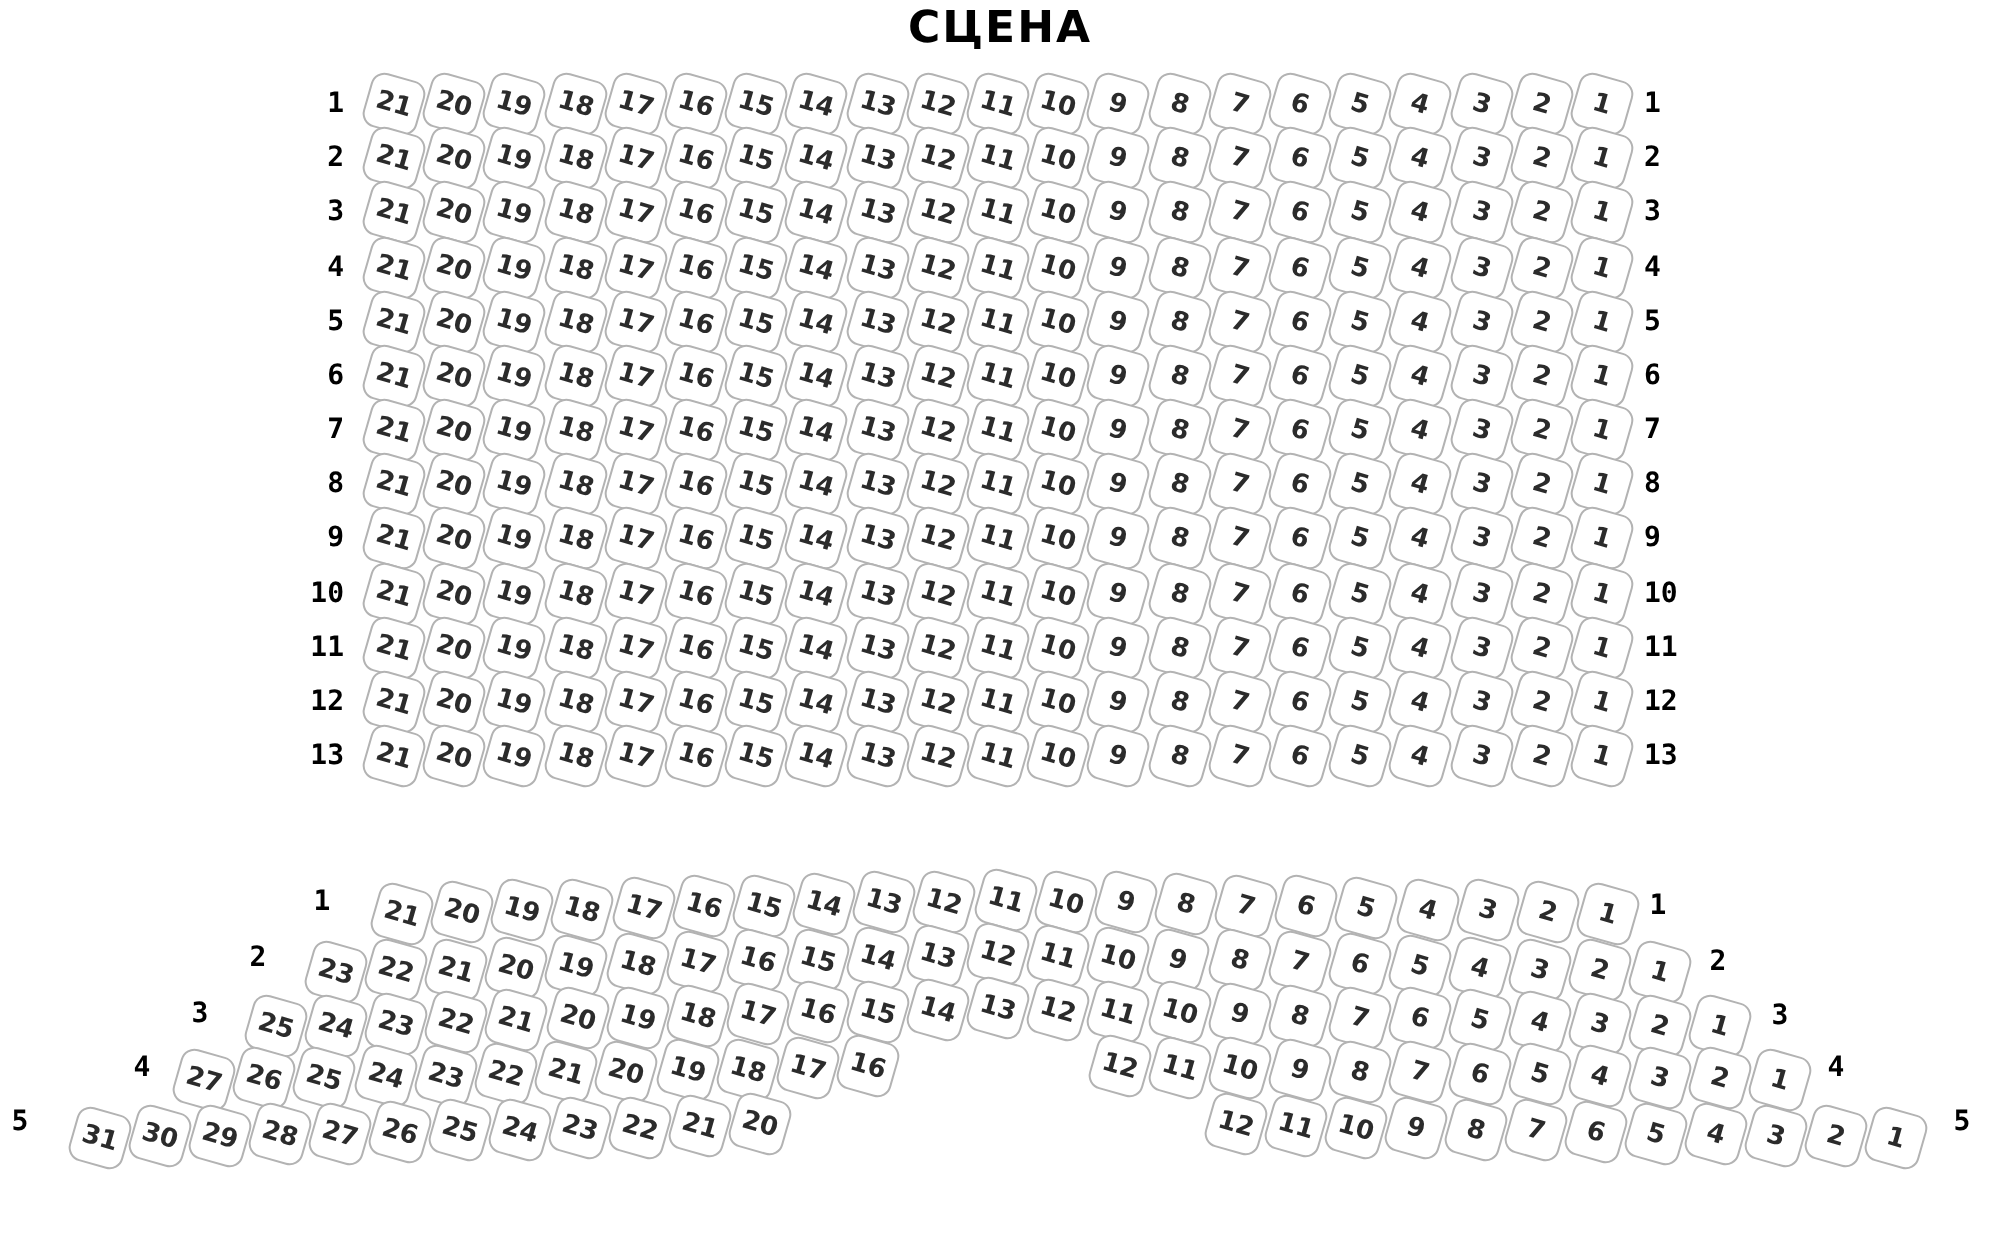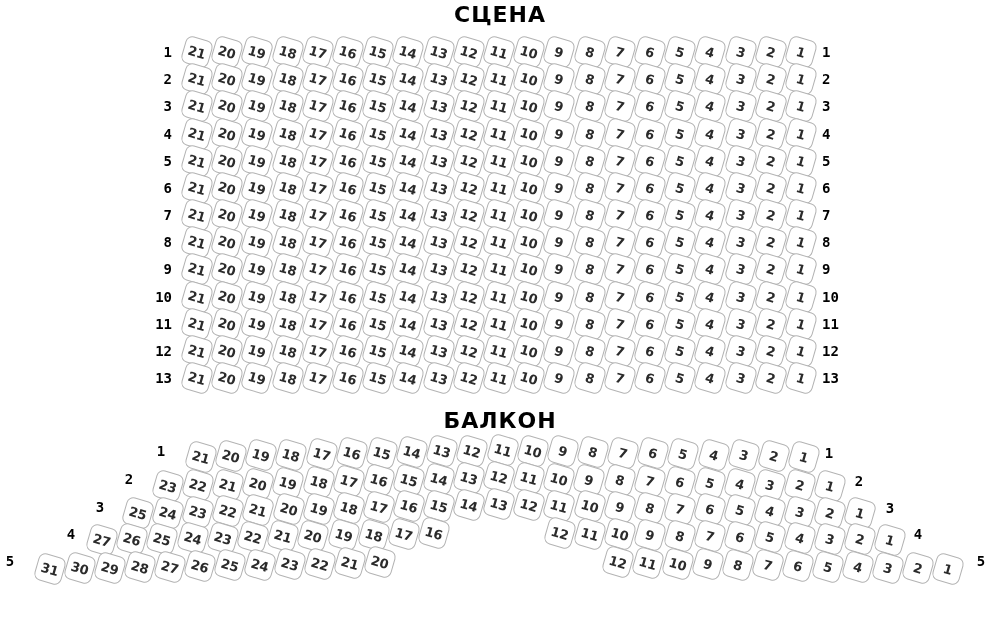--- a/index.html
+++ b/index.html
@@ -365,21 +365,20 @@
       <div class="seat" style="left: 619.8px; top: 378.04px; transform: translate(-50%, -50%) rotate(16deg);">7</div>
       <div class="seat" style="left: 650px; top: 378.04px; transform: translate(-50%, -50%) rotate(16deg);">6</div>
       <div class="seat" style="left: 680.2px; top: 378.04px; transform: translate(-50%, -50%) rotate(16deg);">5</div>
       <div class="seat" style="left: 710.4px; top: 378.04px; transform: translate(-50%, -50%) rotate(16deg);">4</div>
       <div class="seat" style="left: 740.6px; top: 378.04px; transform: translate(-50%, -50%) rotate(16deg);">3</div>
       <div class="seat" style="left: 770.8px; top: 378.04px; transform: translate(-50%, -50%) rotate(16deg);">2</div>
       <div class="seat" style="left: 801px; top: 378.04px; transform: translate(-50%, -50%) rotate(16deg);">1</div>
       <div class="row-label main-left" style="left: 130px; top: 378.04px;">13</div>
       <div class="row-label main-right" style="left: 822px; top: 378.04px;">13</div>
     </div>
-  <div class="title" id="balcony-title">БАЛКОН</div>
   <div id="balcony-section">
       <div class="seat" style="left: 201px; top: 456.578px; transform: translate(-50%, -50%) rotate(16deg);">21</div>
       <div class="seat" style="left: 231.15px; top: 455.915px; transform: translate(-50%, -50%) rotate(16deg);">20</div>
       <div class="seat" style="left: 261.3px; top: 455.251px; transform: translate(-50%, -50%) rotate(16deg);">19</div>
       <div class="seat" style="left: 291.45px; top: 454.588px; transform: translate(-50%, -50%) rotate(16deg);">18</div>
       <div class="seat" style="left: 321.6px; top: 453.925px; transform: translate(-50%, -50%) rotate(16deg);">17</div>
       <div class="seat" style="left: 351.75px; top: 453.262px; transform: translate(-50%, -50%) rotate(16deg);">16</div>
       <div class="seat" style="left: 381.9px; top: 452.598px; transform: translate(-50%, -50%) rotate(16deg);">15</div>
       <div class="seat" style="left: 412.05px; top: 451.935px; transform: translate(-50%, -50%) rotate(16deg);">14</div>
       <div class="seat" style="left: 442.2px; top: 451.272px; transform: translate(-50%, -50%) rotate(16deg);">13</div>

